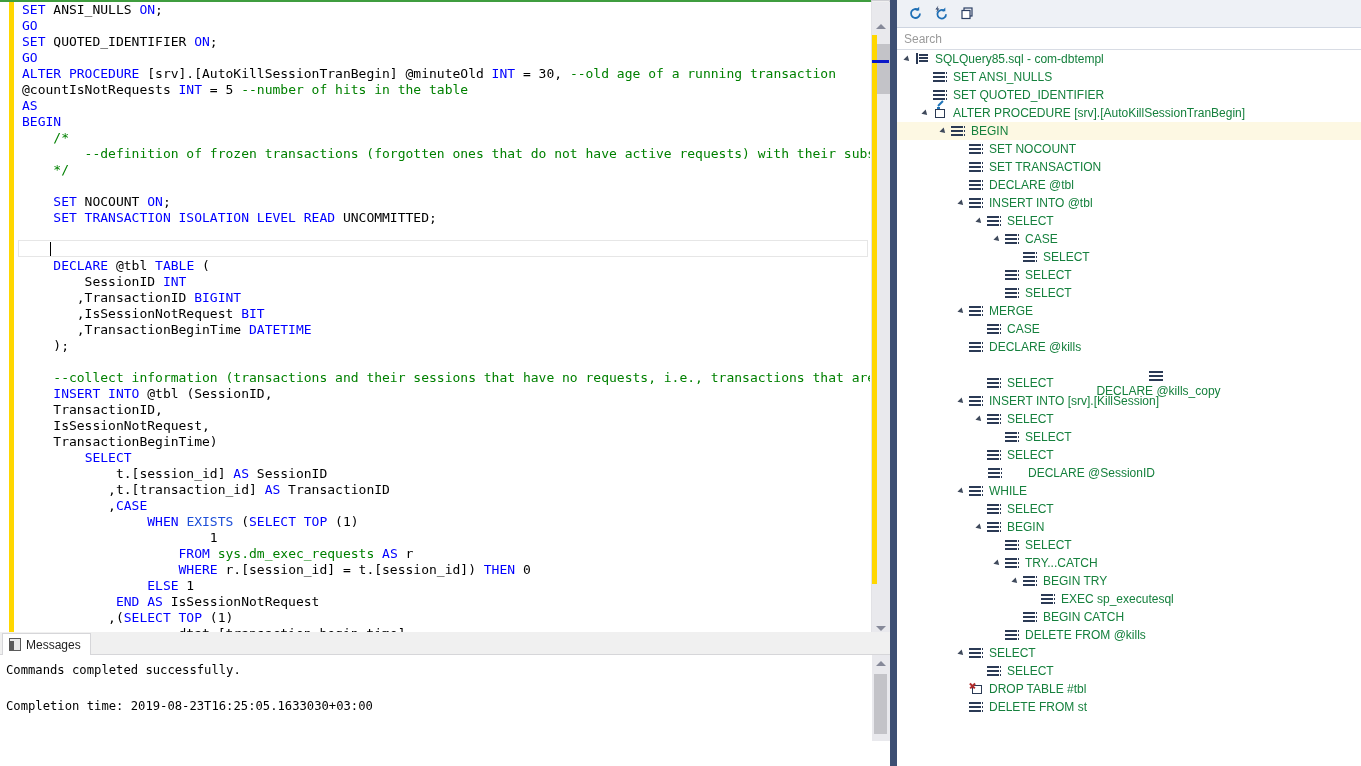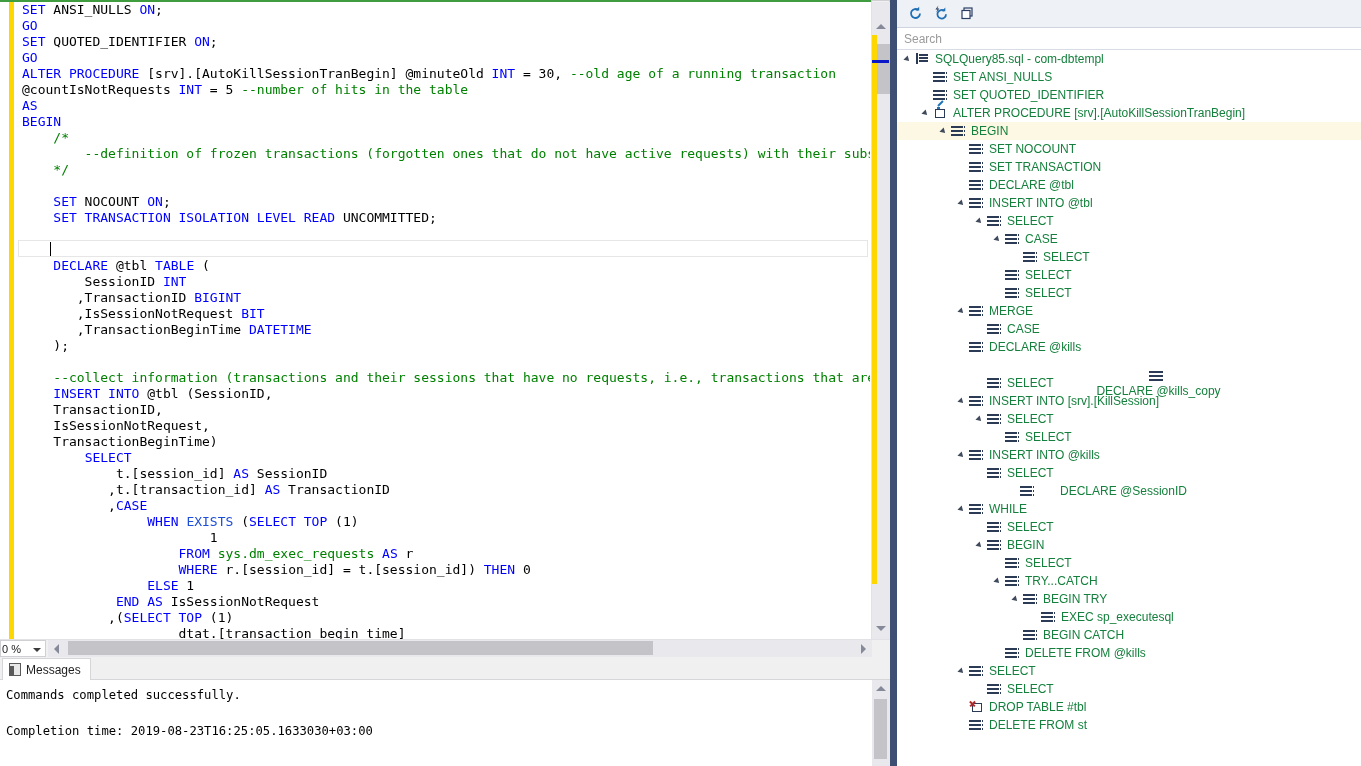--- a/index.html
+++ b/index.html
@@ -150,21 +150,21 @@
   #h-thumb { position:absolute; left:68px; top:641px; width:585px; height:14px; background:#c3c3c8; }
   #h-right-btn { position:absolute; left:855px; top:640px; width:17px; height:17px; background:#e9e9ed; }
   #h-right-btn .t {
     position:absolute; left:6px; top:4px; width:0;height:0;
     border-top:5px solid transparent; border-bottom:5px solid transparent;
     border-left:5px solid #868999;
   }
 
   
   #msg-pane {
-    position:absolute; left:0; top:657px; width:962px; height:109px;
+    position:absolute; left:0; top:632px; width:962px; height:109px;
     background:#f97316;
   }
   #msg-tabstrip {
     position:absolute; left:0; top:0; width:890px; height:23px;
     background:#f0f0f0; border-bottom:1px solid #d6d6d9; box-sizing:border-box;
   }
   #msg-tab {
     position:absolute; left:2px; top:1px; height:22px;
     background:#ffffff;
     border:1px solid #d6d6d9; border-bottom:none;
@@ -494,31 +494,26 @@
         <div class="tr" style="padding-left: 77px;">
           <span class="tw open"></span>
           <span class="ticon stmt"></span>
           <span class="tlabel">SELECT</span>
         </div>
         <div class="tr" style="padding-left: 95px;">
           <span class="tw"></span>
           <span class="ticon stmt"></span>
           <span class="tlabel">SELECT</span>
         </div>
-        <div class="tr" style="padding-left: 59px;">
-          <span class="tw open"></span>
-          <span class="ticon stmt"></span>
-          <span class="tlabel">INSERT INTO @kills</span>
-        </div>
-        <div class="tr" style="padding-left: 77px;">
-          <span class="tw"></span>
-          <span class="ticon stmt"></span>
-          <span class="tlabel">SELECT</span>
-        </div>
-        <div class="tr" style="padding-left: 90px; gap: 20px;">
+        <div class="tr" style="padding-left: 77px;">
+          <span class="tw"></span>
+          <span class="ticon stmt"></span>
+          <span class="tlabel">SELECT</span>
+        </div>
+        <div class="tr" style="padding-left: 58px; gap: 20px;">
           <span class="tw"></span>
           <span class="ticon stmt"></span>
           <span class="tlabel">DECLARE @SessionID</span>
         </div>
         <div class="tr" style="padding-left: 59px;">
           <span class="tw open"></span>
           <span class="ticon stmt"></span>
           <span class="tlabel">WHILE</span>
         </div>
         <div class="tr" style="padding-left: 77px;">

